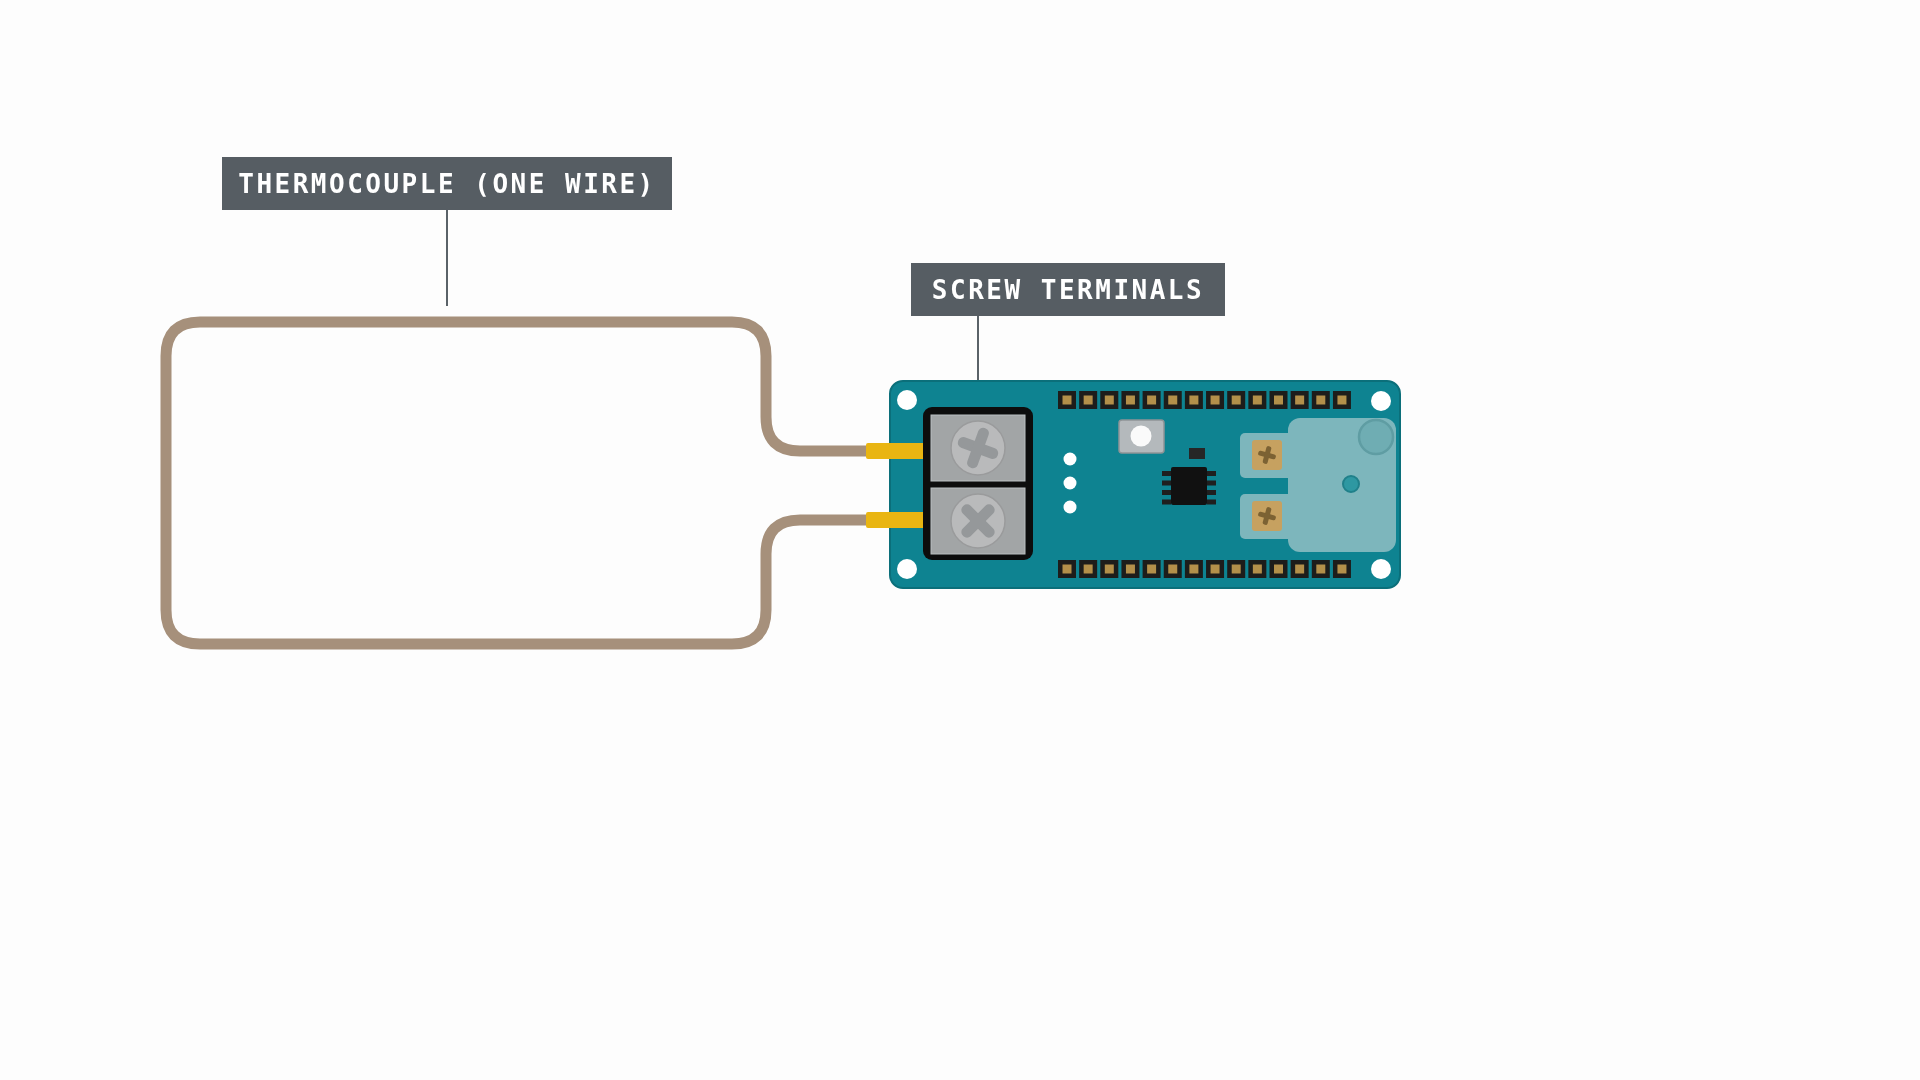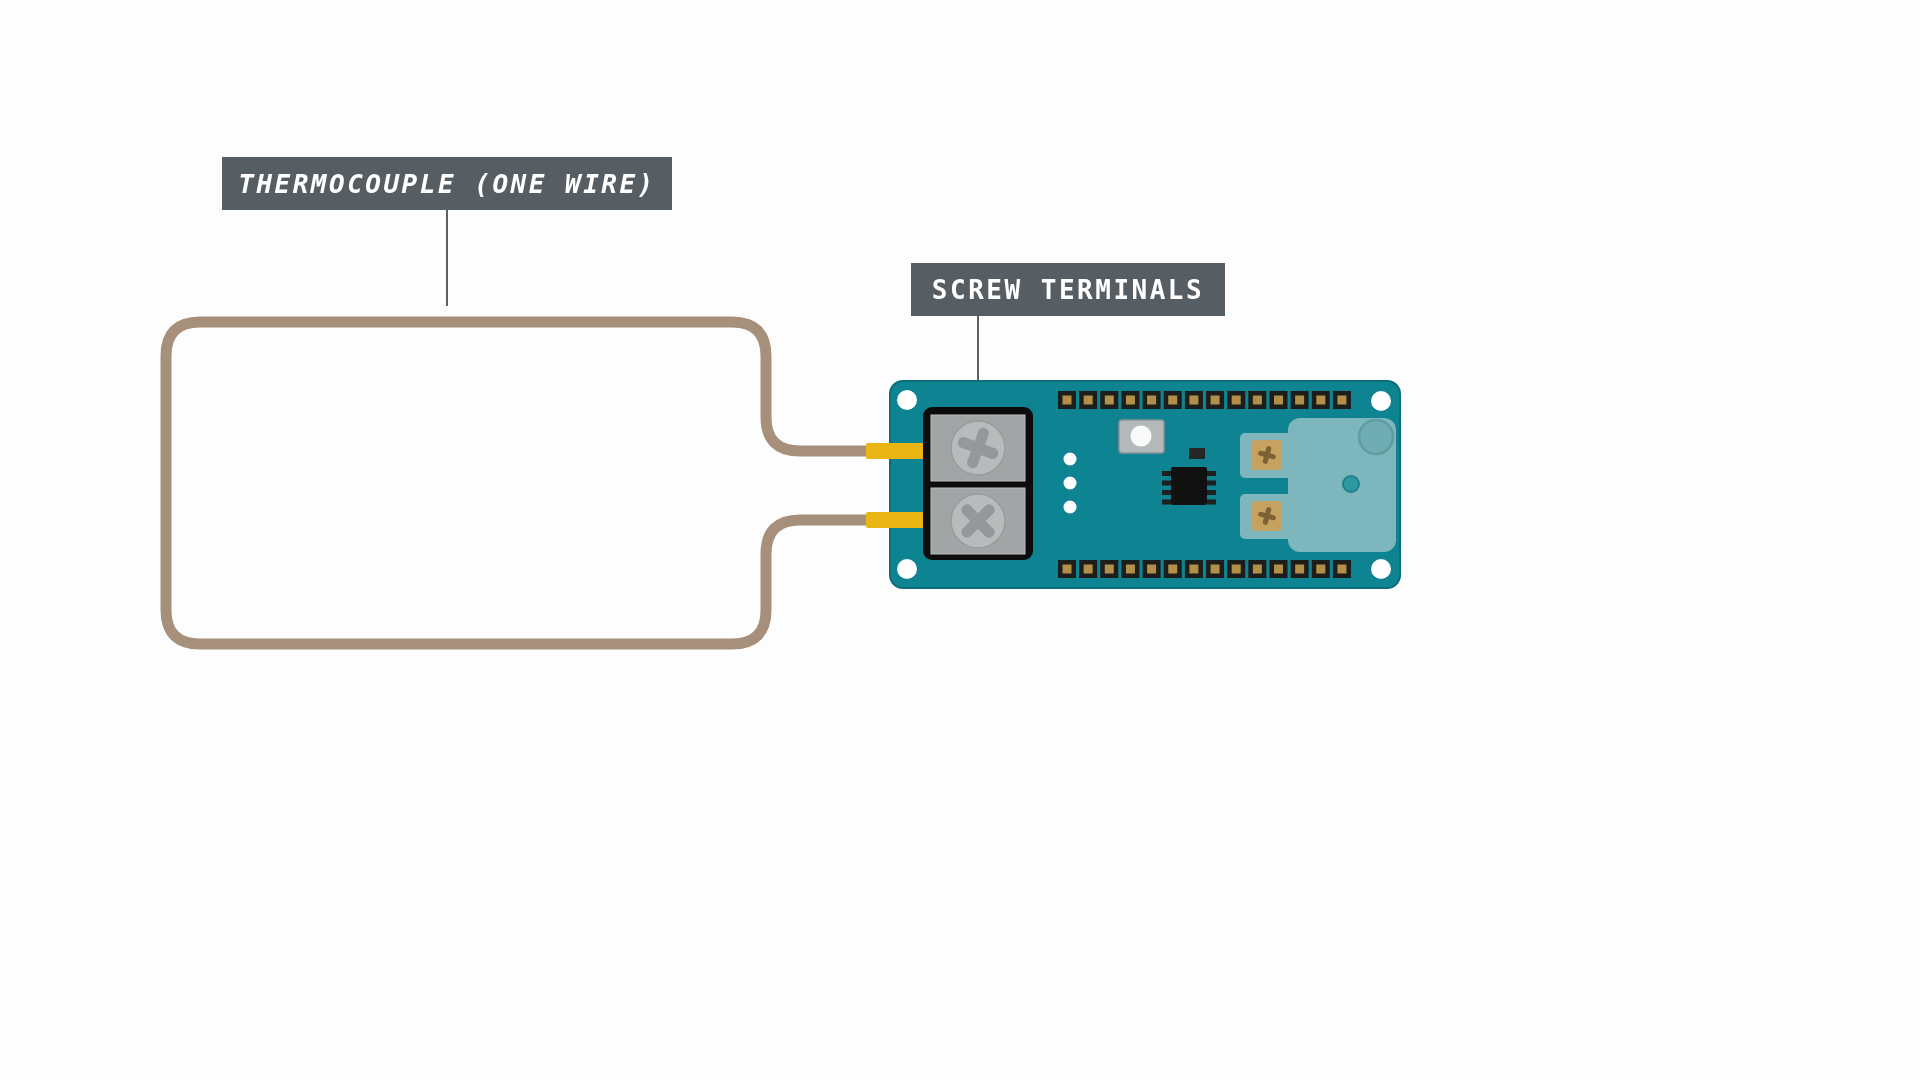--- a/index.html
+++ b/index.html
@@ -39,21 +39,21 @@
   .conn-pad{fill:var(--connector-screw-pad);}
   .conn-slot{fill:var(--connector-screw-slot);}
   .speaker{fill:var(--speaker);stroke:var(--speaker-edge);stroke-width:2.5;}
   .via{fill:var(--via);stroke:#20808a;stroke-width:2;}
 </style>
 </head>
 <body>
 
 <div class="stage">
 
-  <div class="label" style="left:222px;top:157px;width:450px;font-style:italic;">THERMOCOUPLE (ONE WIRE)</div>
+  <div class="label" style="left:222px;top:157px;width:450px;">THERMOCOUPLE (ONE WIRE)</div>
   <div class="leader" style="left:446px;top:210px;height:96px;"></div>
 
   <div class="label" style="left:911px;top:263px;width:314px;">SCREW TERMINALS</div>
   <div class="leader" style="left:977px;top:316px;height:92px;"></div>
 
   <svg width="1920" height="1080" viewBox="0 0 1920 1080">
 
     <path class="wire" d="M 872 451 H 800 Q 766 451 766 417 V 356 Q 766 322 732 322 H 200 Q 166 322 166 356 V 610 Q 166 644 200 644 H 732 Q 766 644 766 610 V 554 Q 766 520 800 520 H 872"></path>
 
     <rect class="board-body" x="890" y="381" width="510" height="207" rx="13"></rect>

